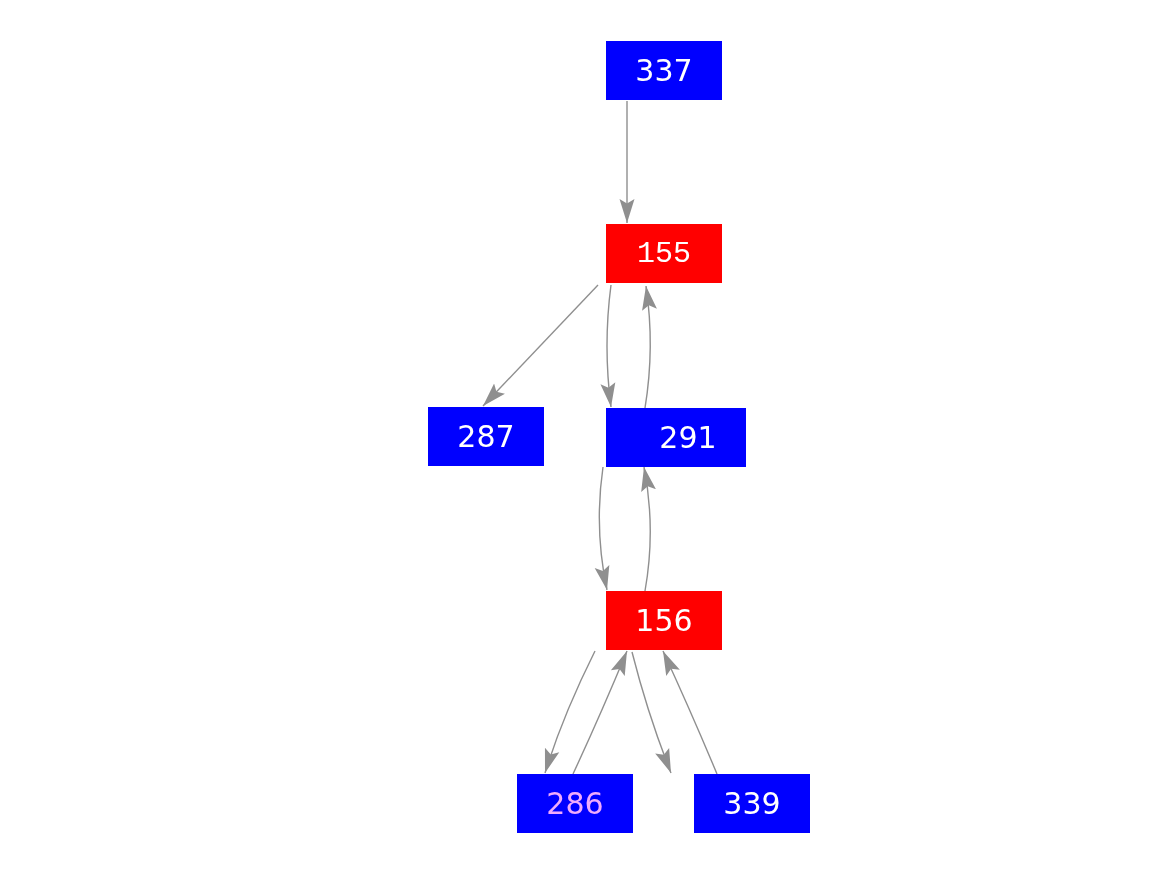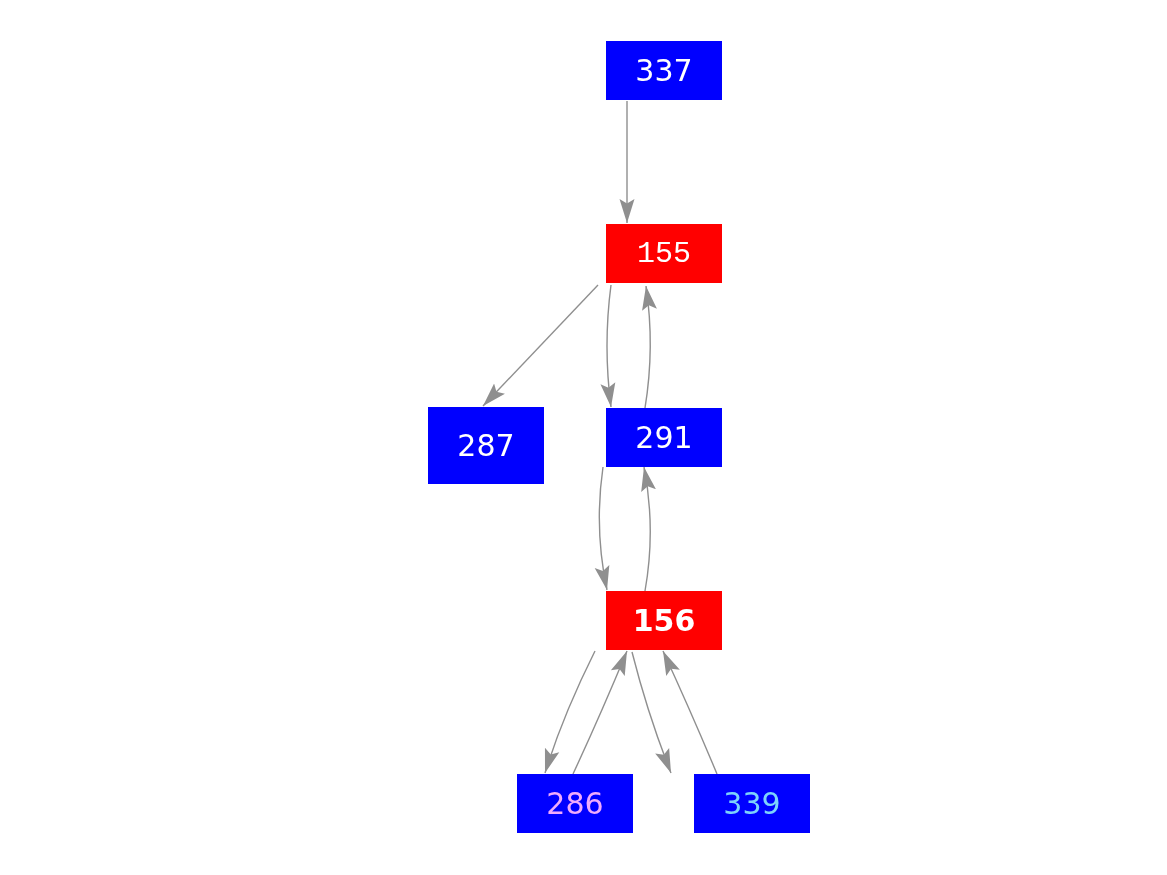--- a/index.html
+++ b/index.html
@@ -61,29 +61,29 @@
         <path d="M717,774 Q692,714 663,651" class="edge-path" stroke="#8f8f8f" marker-end="url(#arrowhead)"></path>
       </g>
   </svg>
   <div id="nodes">
       <div class="graph-node" style="left: 570px; top: 41px; width: 116px; height: 59px; background: rgb(0, 0, 255); color: rgb(255, 255, 255);">
         <span>337</span>
       </div>
       <div class="graph-node" style="left: 570px; top: 224px; width: 116px; height: 59px; background: rgb(255, 0, 0); color: rgb(255, 255, 255); font-family: Liberation Mono, monospace;">
         <span>155</span>
       </div>
-      <div class="graph-node" style="left: 392px; top: 407px; width: 116px; height: 77px; background: rgb(0, 0, 255); color: rgb(255, 255, 255);">
+      <div class="graph-node" style="left: 392px; top: 407px; width: 116px; height: 59px; background: rgb(0, 0, 255); color: rgb(255, 255, 255);">
         <span>287</span>
       </div>
-      <div class="graph-node" style="left: 570px; top: 408px; width: 116px; height: 59px; background: rgb(0, 0, 255); color: rgb(255, 255, 255);">
+      <div class="graph-node" style="left: 570px; top: 408px; width: 116px; height: 59px; background: rgb(0, 0, 255); color: rgb(255, 255, 255); padding-left: 24px;">
         <span>291</span>
       </div>
-      <div class="graph-node" style="left: 570px; top: 591px; width: 116px; height: 59px; background: rgb(255, 0, 0); color: rgb(255, 255, 255); font-weight: bold;">
+      <div class="graph-node" style="left: 570px; top: 591px; width: 116px; height: 59px; background: rgb(255, 0, 0); color: rgb(255, 255, 255);">
         <span>156</span>
       </div>
       <div class="graph-node" style="left: 481px; top: 774px; width: 116px; height: 59px; background: rgb(0, 0, 255); color: #f0abfc;">
         <span>286</span>
       </div>
-      <div class="graph-node" style="left: 658px; top: 774px; width: 116px; height: 59px; background: rgb(0, 0, 255); color: #7dd3fc;">
+      <div class="graph-node" style="left: 658px; top: 774px; width: 116px; height: 59px; background: rgb(0, 0, 255); color: #ffffff;">
         <span>339</span>
       </div>
     </div>
 </div>
 
 </body></html>

